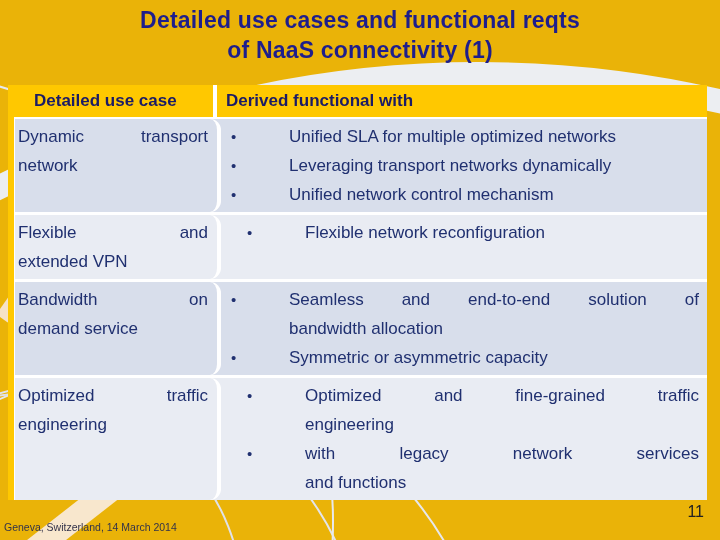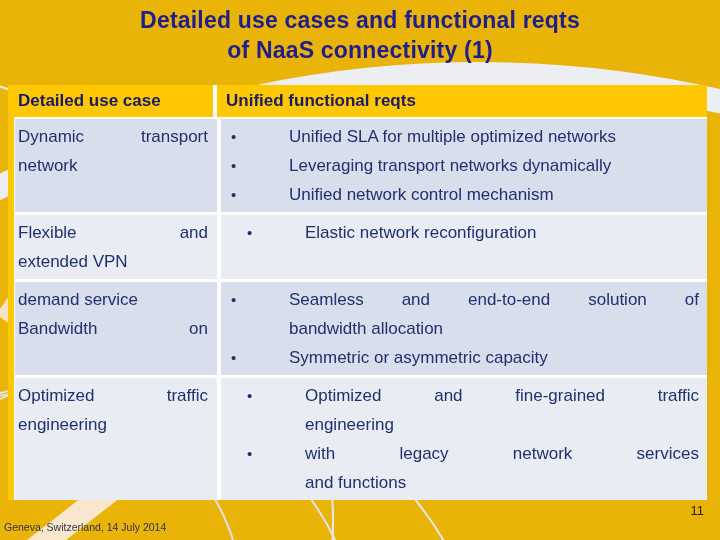--- a/index.html
+++ b/index.html
@@ -21,39 +21,39 @@
 
   
   .title{position:absolute;top:5px;left:0;width:720px;text-align:center;z-index:2;
          color:#1e1e8c;font-weight:bold;font-size:23px;line-height:30px;letter-spacing:.2px;}
 
   
   .tbl{position:absolute;left:8px;top:85px;width:699px;z-index:2;background:#fff;}
   .accent{position:absolute;left:0;top:0;bottom:0;width:6px;background:#ffc800;}
   .thead{display:flex;background:#ffc800;height:32px;font-weight:bold;font-size:17px;
          color:#1b1b66;}
-  .thead .h1{width:209px;box-sizing:border-box;padding-left:10px;border-right:4px solid #fff;
+  .thead .h1{width:209px;box-sizing:border-box;padding-left:26px;border-right:4px solid #fff;
              display:flex;align-items:center;}
   .thead .h2{flex:1;padding-left:9px;display:flex;align-items:center;}
   .rows{margin-left:7px;}
   .tr{display:flex;margin-top:3px;font-size:17px;line-height:29px;color:#203070;}
   .tr:first-child{margin-top:2px;}
   .tr.odd{background:#d8deeb;}
   .tr.even{background:#e9ecf3;gap:16px;}
   .td{box-sizing:border-box;padding-top:3px;padding-bottom:3px;}
-  .td.c1{width:206px;border-right:4px solid #fff;padding-left:3px;padding-right:9px;}
+  .td.c1{width:206px;border-right:4px solid #fff;padding-left:3px;padding-right:9px;border-radius:11px;}
   .td.c2{flex:1;padding-left:8px;padding-right:8px;}
   .req{display:flex;}
   .req .bullet{flex:0 0 30px;width:30px;padding-left:2px;box-sizing:border-box;font-size:15px;}
   .req-lines{flex:1;min-width:0;margin-left:30px;}
   .line.just{display:flex;justify-content:space-between;}
 
   
   .footer{position:absolute;left:4px;top:521px;font-size:10.5px;color:#33334a;z-index:2;}
-  .pagenum{position:absolute;right:16px;top:503px;font-size:13px;color:#222;z-index:2;}
+  .pagenum{position:absolute;right:16px;top:503px;font-size:16px;color:#222;z-index:2;}
 </style>
 </head>
 <body>
 
 <div class="slide">
 
   <div class="wm">
     <div class="ring ring-top"></div>
     <div class="ring ring-a"></div>
     <div class="ring ring-b"></div>
@@ -65,21 +65,21 @@
 
   <div class="title">
     <div>Detailed use cases and functional reqts</div>
     <div>of NaaS connectivity (1)</div>
   </div>
 
   <div class="tbl">
     <div class="accent"></div>
     <div class="thead">
       <div class="h1">Detailed use case</div>
-      <div class="h2">Unified functional reqts</div>
+      <div class="h2">Derived functional with</div>
     </div>
     <div class="rows" id="rows">
         <div class="tr odd">
           <div class="td c1">
             <div class="line just">
               <span>Dynamic</span>
               <span>transport</span>
             </div>
             <div class="line">network</div>
           </div>
@@ -109,32 +109,32 @@
             <div class="line just">
               <span>Flexible</span>
               <span>and</span>
             </div>
             <div class="line">extended VPN</div>
           </div>
           <div class="td c2">
             <div class="req">
               <span class="bullet">•</span>
               <div class="req-lines">
-                <div class="line">Elastic network reconfiguration</div>
+                <div class="line">Flexible network reconfiguration</div>
               </div>
             </div>
           </div>
         </div>
         <div class="tr odd">
           <div class="td c1">
-            <div class="line">demand service</div>
             <div class="line just">
               <span>Bandwidth</span>
               <span>on</span>
             </div>
+            <div class="line">demand service</div>
           </div>
           <div class="td c2">
             <div class="req">
               <span class="bullet">•</span>
               <div class="req-lines">
                 <div class="line just">
                   <span>Seamless</span>
                   <span>and</span>
                   <span>end-to-end</span>
                   <span>solution</span>
@@ -182,16 +182,16 @@
                   <span>services</span>
                 </div>
                 <div class="line">and functions</div>
               </div>
             </div>
           </div>
         </div>
       </div>
   </div>
 
-  <div class="footer">Geneva, Switzerland, 14 July 2014</div>
+  <div class="footer">Geneva, Switzerland, 14 March 2014</div>
   <div class="pagenum">11</div>
 
 </div>
 
 </body></html>

